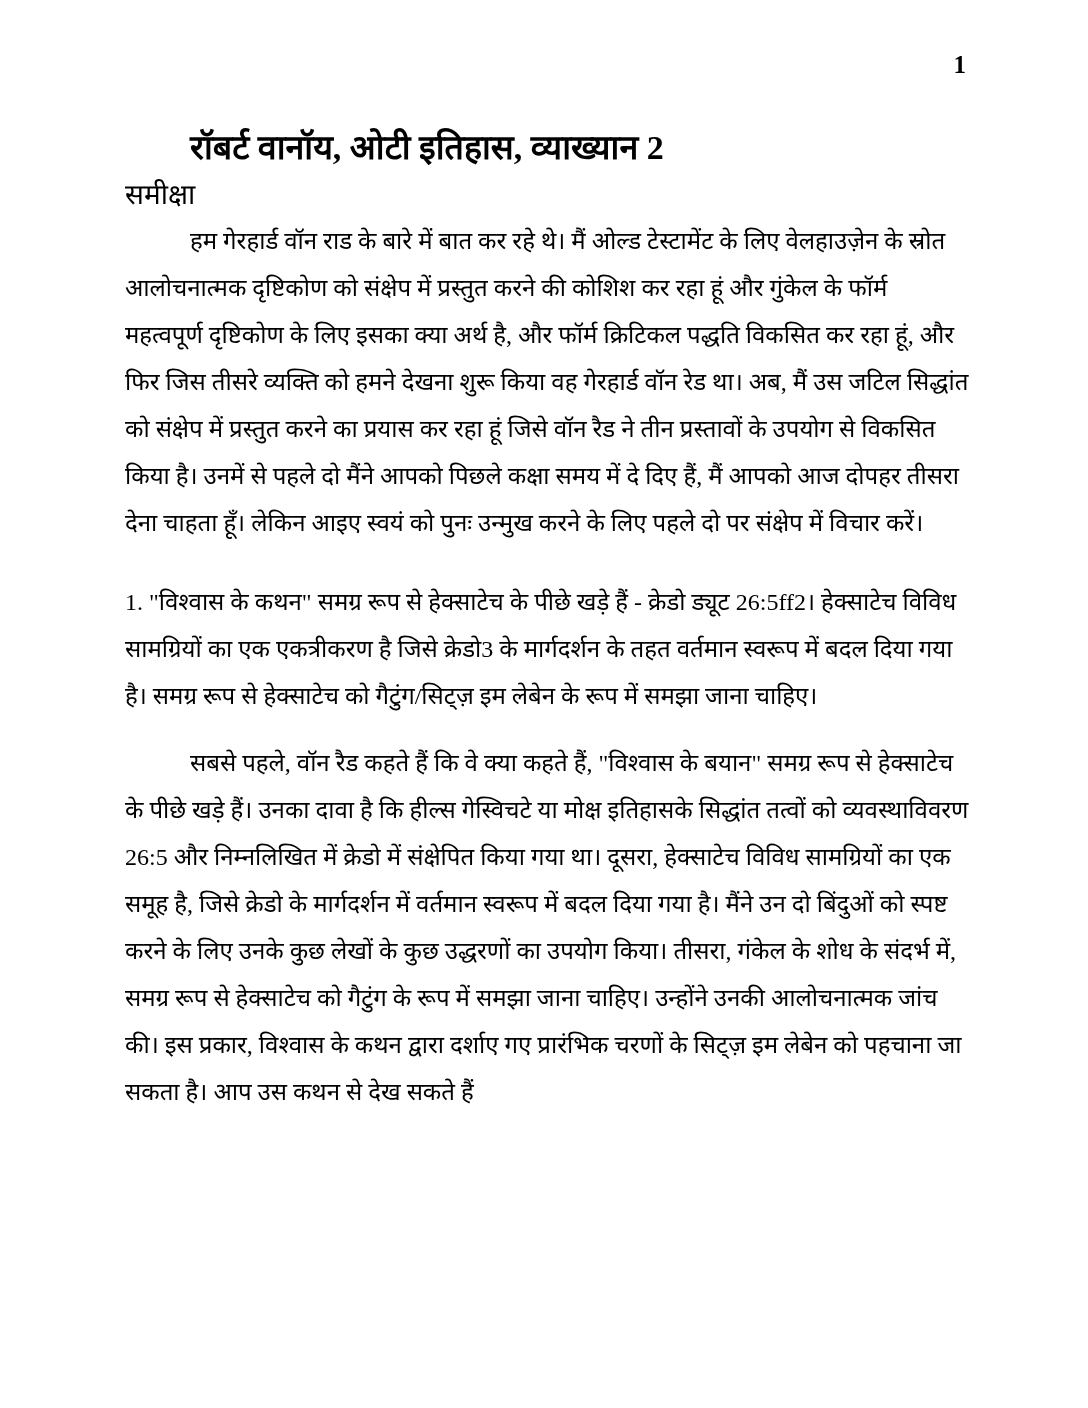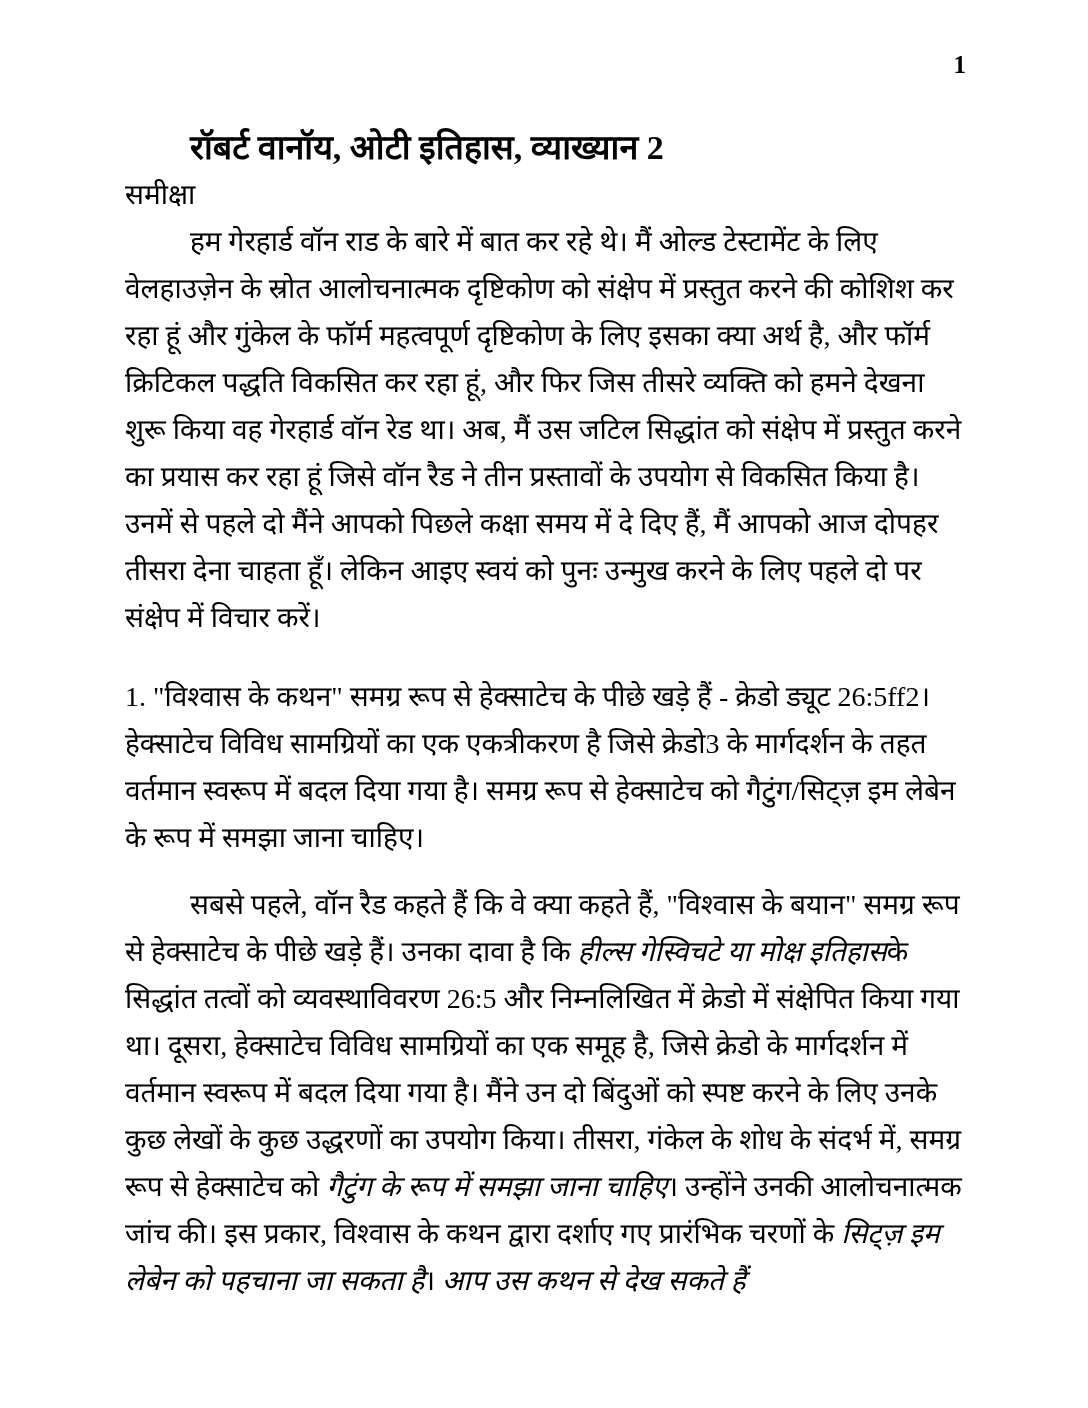--- a/index.html
+++ b/index.html
@@ -36,36 +36,36 @@
     font-weight: bold;
     line-height: 47px;
     text-indent: 65px;
   }
   .subtitle, .section-heading {
     font-size: 28px;
     font-weight: normal;
     line-height: 47px;
   }
   .para {
-    font-size: 28px;
+    font-size: 24px;
     line-height: 47px;
     text-align: left;
     margin: 0;
   }
   .para.indent {
     text-indent: 65px;
   }
   .para.gap-large {
     margin-top: 32px;
   }
   .para.gap-small {
     margin-top: 20px;
   }
   .run-normal { font-style: normal; }
-  .run-italic { font-style: italic; }
+  .run-italic { }
 </style>
 </head>
 <body>
 
 <div class="page">
   <div class="page-number">1</div>
 
   <div class="content">
     <h1 class="title">रॉबर्ट वानॉय, ओटी इतिहास, व्याख्यान 2</h1>
 

